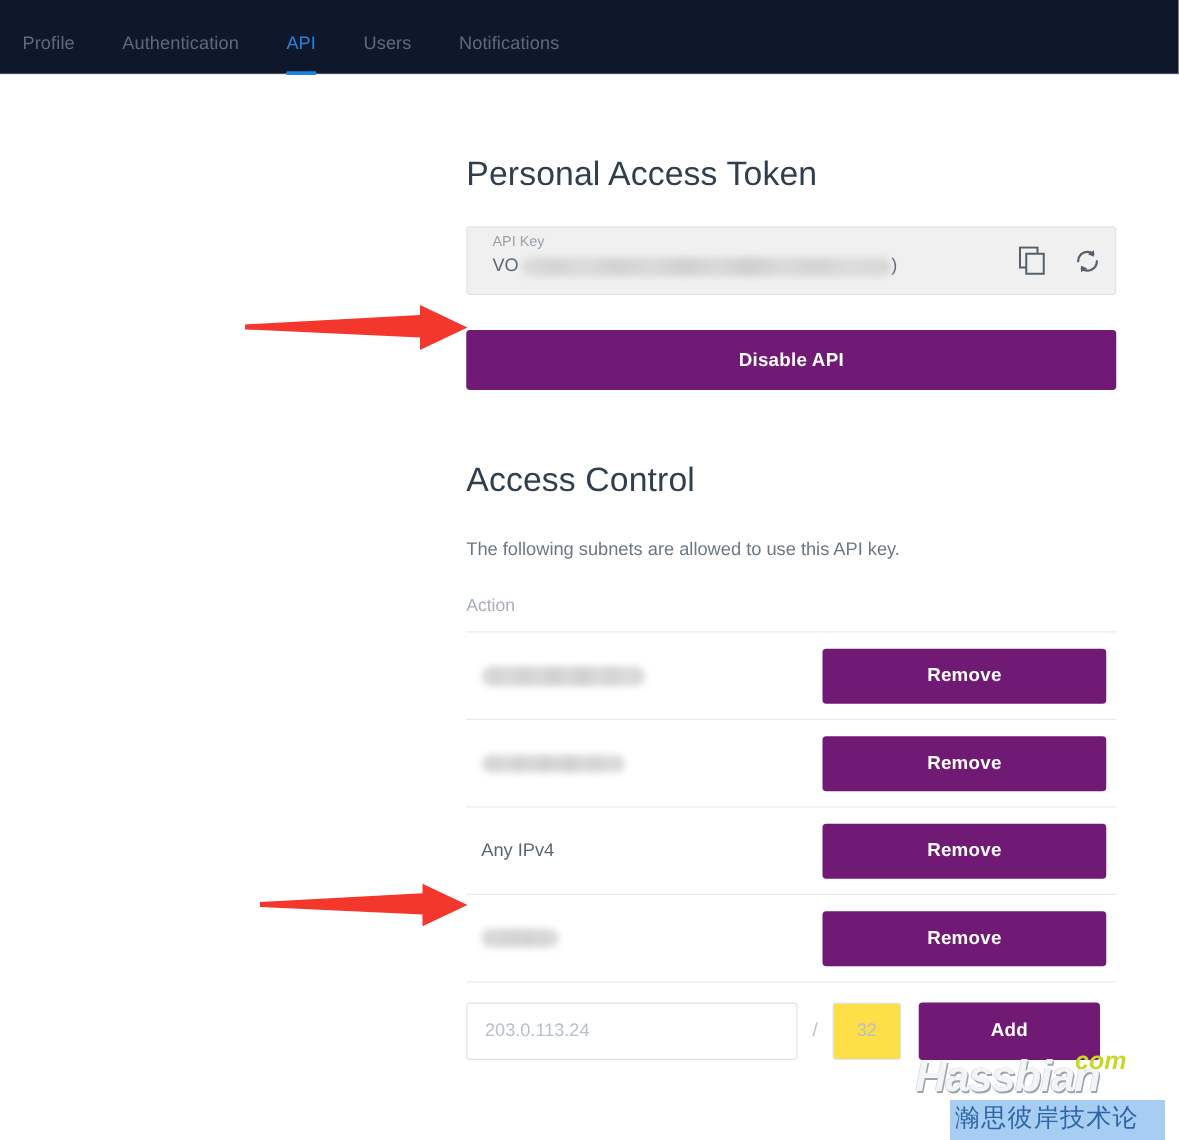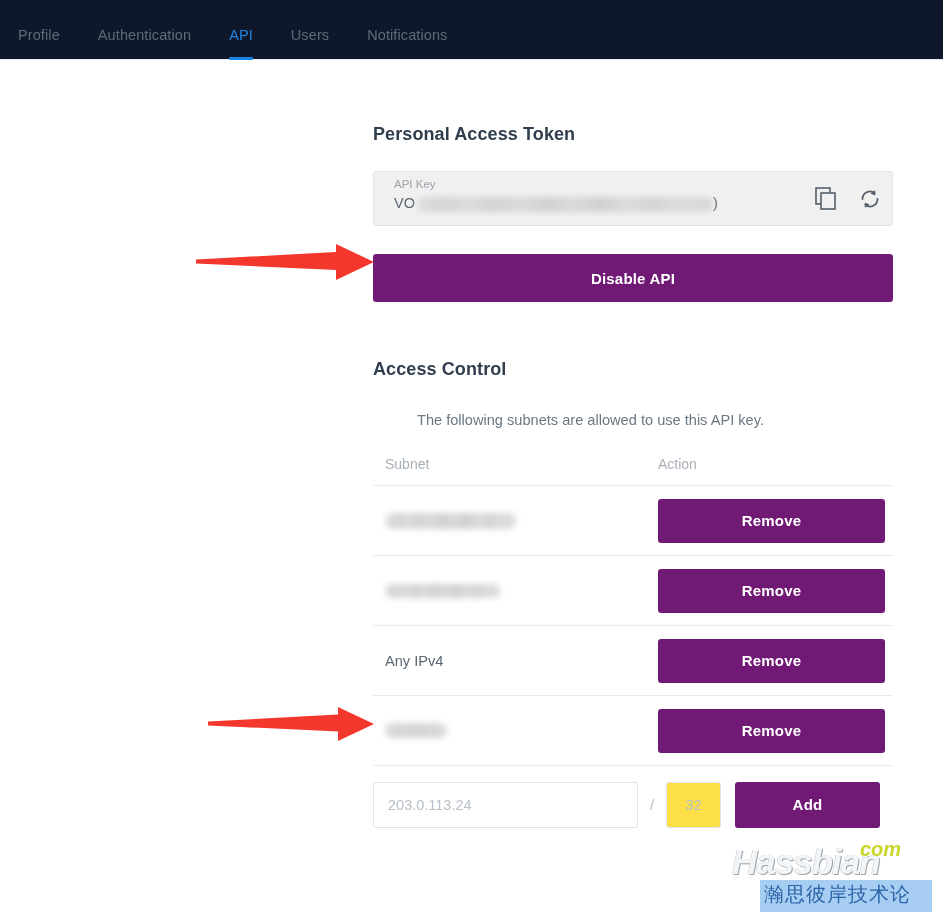--- a/index.html
+++ b/index.html
@@ -57,22 +57,22 @@
 
   
   .content {
     position: absolute;
     left: 373px;
     top: 60px;
     width: 520px;
   }
 
   h2.section-title {
-    font-size: 18px;
-    font-weight: bold;
+    font-size: 27px;
+    font-weight: normal;
     color: #303e4e;
     margin: 0;
     letter-spacing: 0.1px;
   }
 
   p.section-desc {
     font-size: 14.6px;
     line-height: 26px;
     color: #6a7884;
     margin: 0;
@@ -345,25 +345,24 @@
         <polygon points="17.2,2.2 17.2,7.4 12.3,5.4" fill="#56606b"></polygon>
         <polygon points="6.8,19.8 6.8,14.6 11.7,16.6" fill="#56606b"></polygon>
       </svg>
     </div>
   </div>
 
   <button class="btn-primary btn-disable-api">Disable API</button>
 
   <h2 class="section-title" style="margin-top:57px;">Access Control</h2>
 
-  <p class="section-desc" style="margin-top:27px;margin-left:44px;">The following subnets are allowed to use this API key.</p>
+  <p class="section-desc" style="margin-top:27px;">The following subnets are allowed to use this API key.</p>
 
   <div class="table" style="margin-top:23px;">
     <div class="thead">
-      <div class="th th-subnet">Subnet</div>
       <div class="th th-action">Action</div>
     </div>
 
     <div class="trow">
       <div class="td-subnet">
         <span class="blur-bar sub-blur-1"></span>
       </div>
       <div class="td-action">
         <button class="btn-primary btn-remove">Remove</button>
       </div>

